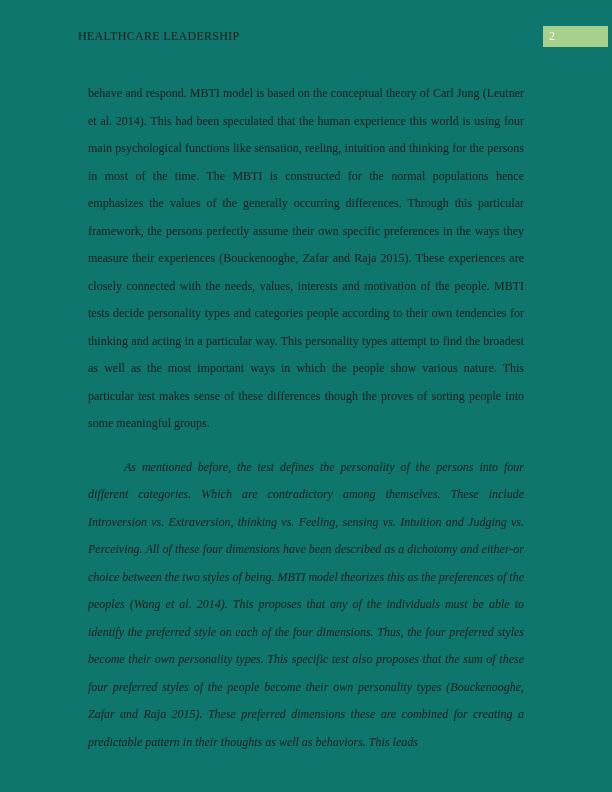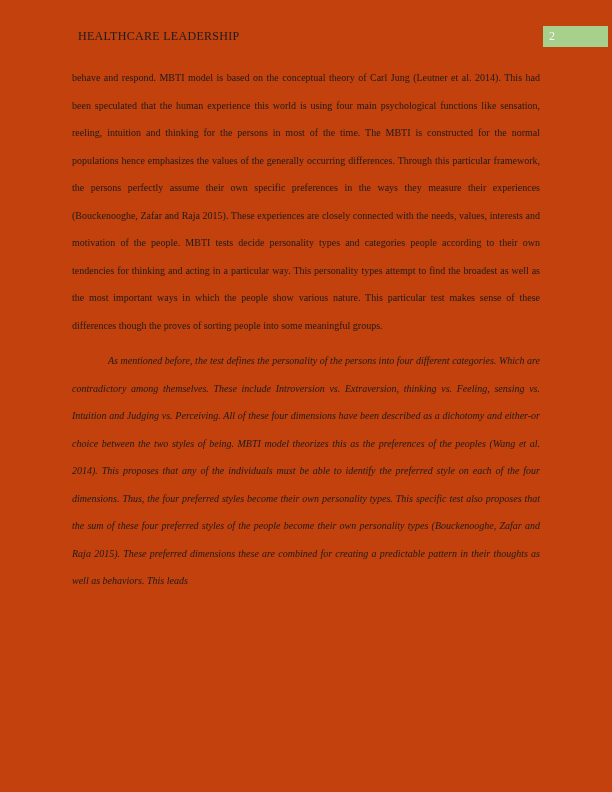--- a/index.html
+++ b/index.html
@@ -4,21 +4,21 @@
 <style>
   html, body {
     margin: 0;
     padding: 0;
     background: #ffffff;
   }
   .page {
     position: relative;
     width: 612px;
     height: 792px;
-    background: #c2410c;
+    background: #0f766e;
     overflow: hidden;
     font-family: "Liberation Serif", "DejaVu Serif", serif;
     color: #1c1c1c;
   }
   .running-head {
     position: absolute;
     left: 78px;
     top: 29px;
     font-size: 12px;
     letter-spacing: 0.3px;
@@ -40,22 +40,22 @@
     line-height: 21px;
     color: #f7f7f4;
   }
   .body-text {
     position: absolute;
     left: 72px;
     top: 64px;
     width: 468px;
   }
   .body-text p {
-    margin: 0;
-    font-size: 10px;
+    margin: 16px;
+    font-size: 12px;
     line-height: 27.5px;
     text-align: justify;
     color: #1c1c1c;
   }
   .body-text p.indented {
     text-indent: 36px;
     margin-top: 8px;
     font-style: italic;
   }
 </style>

